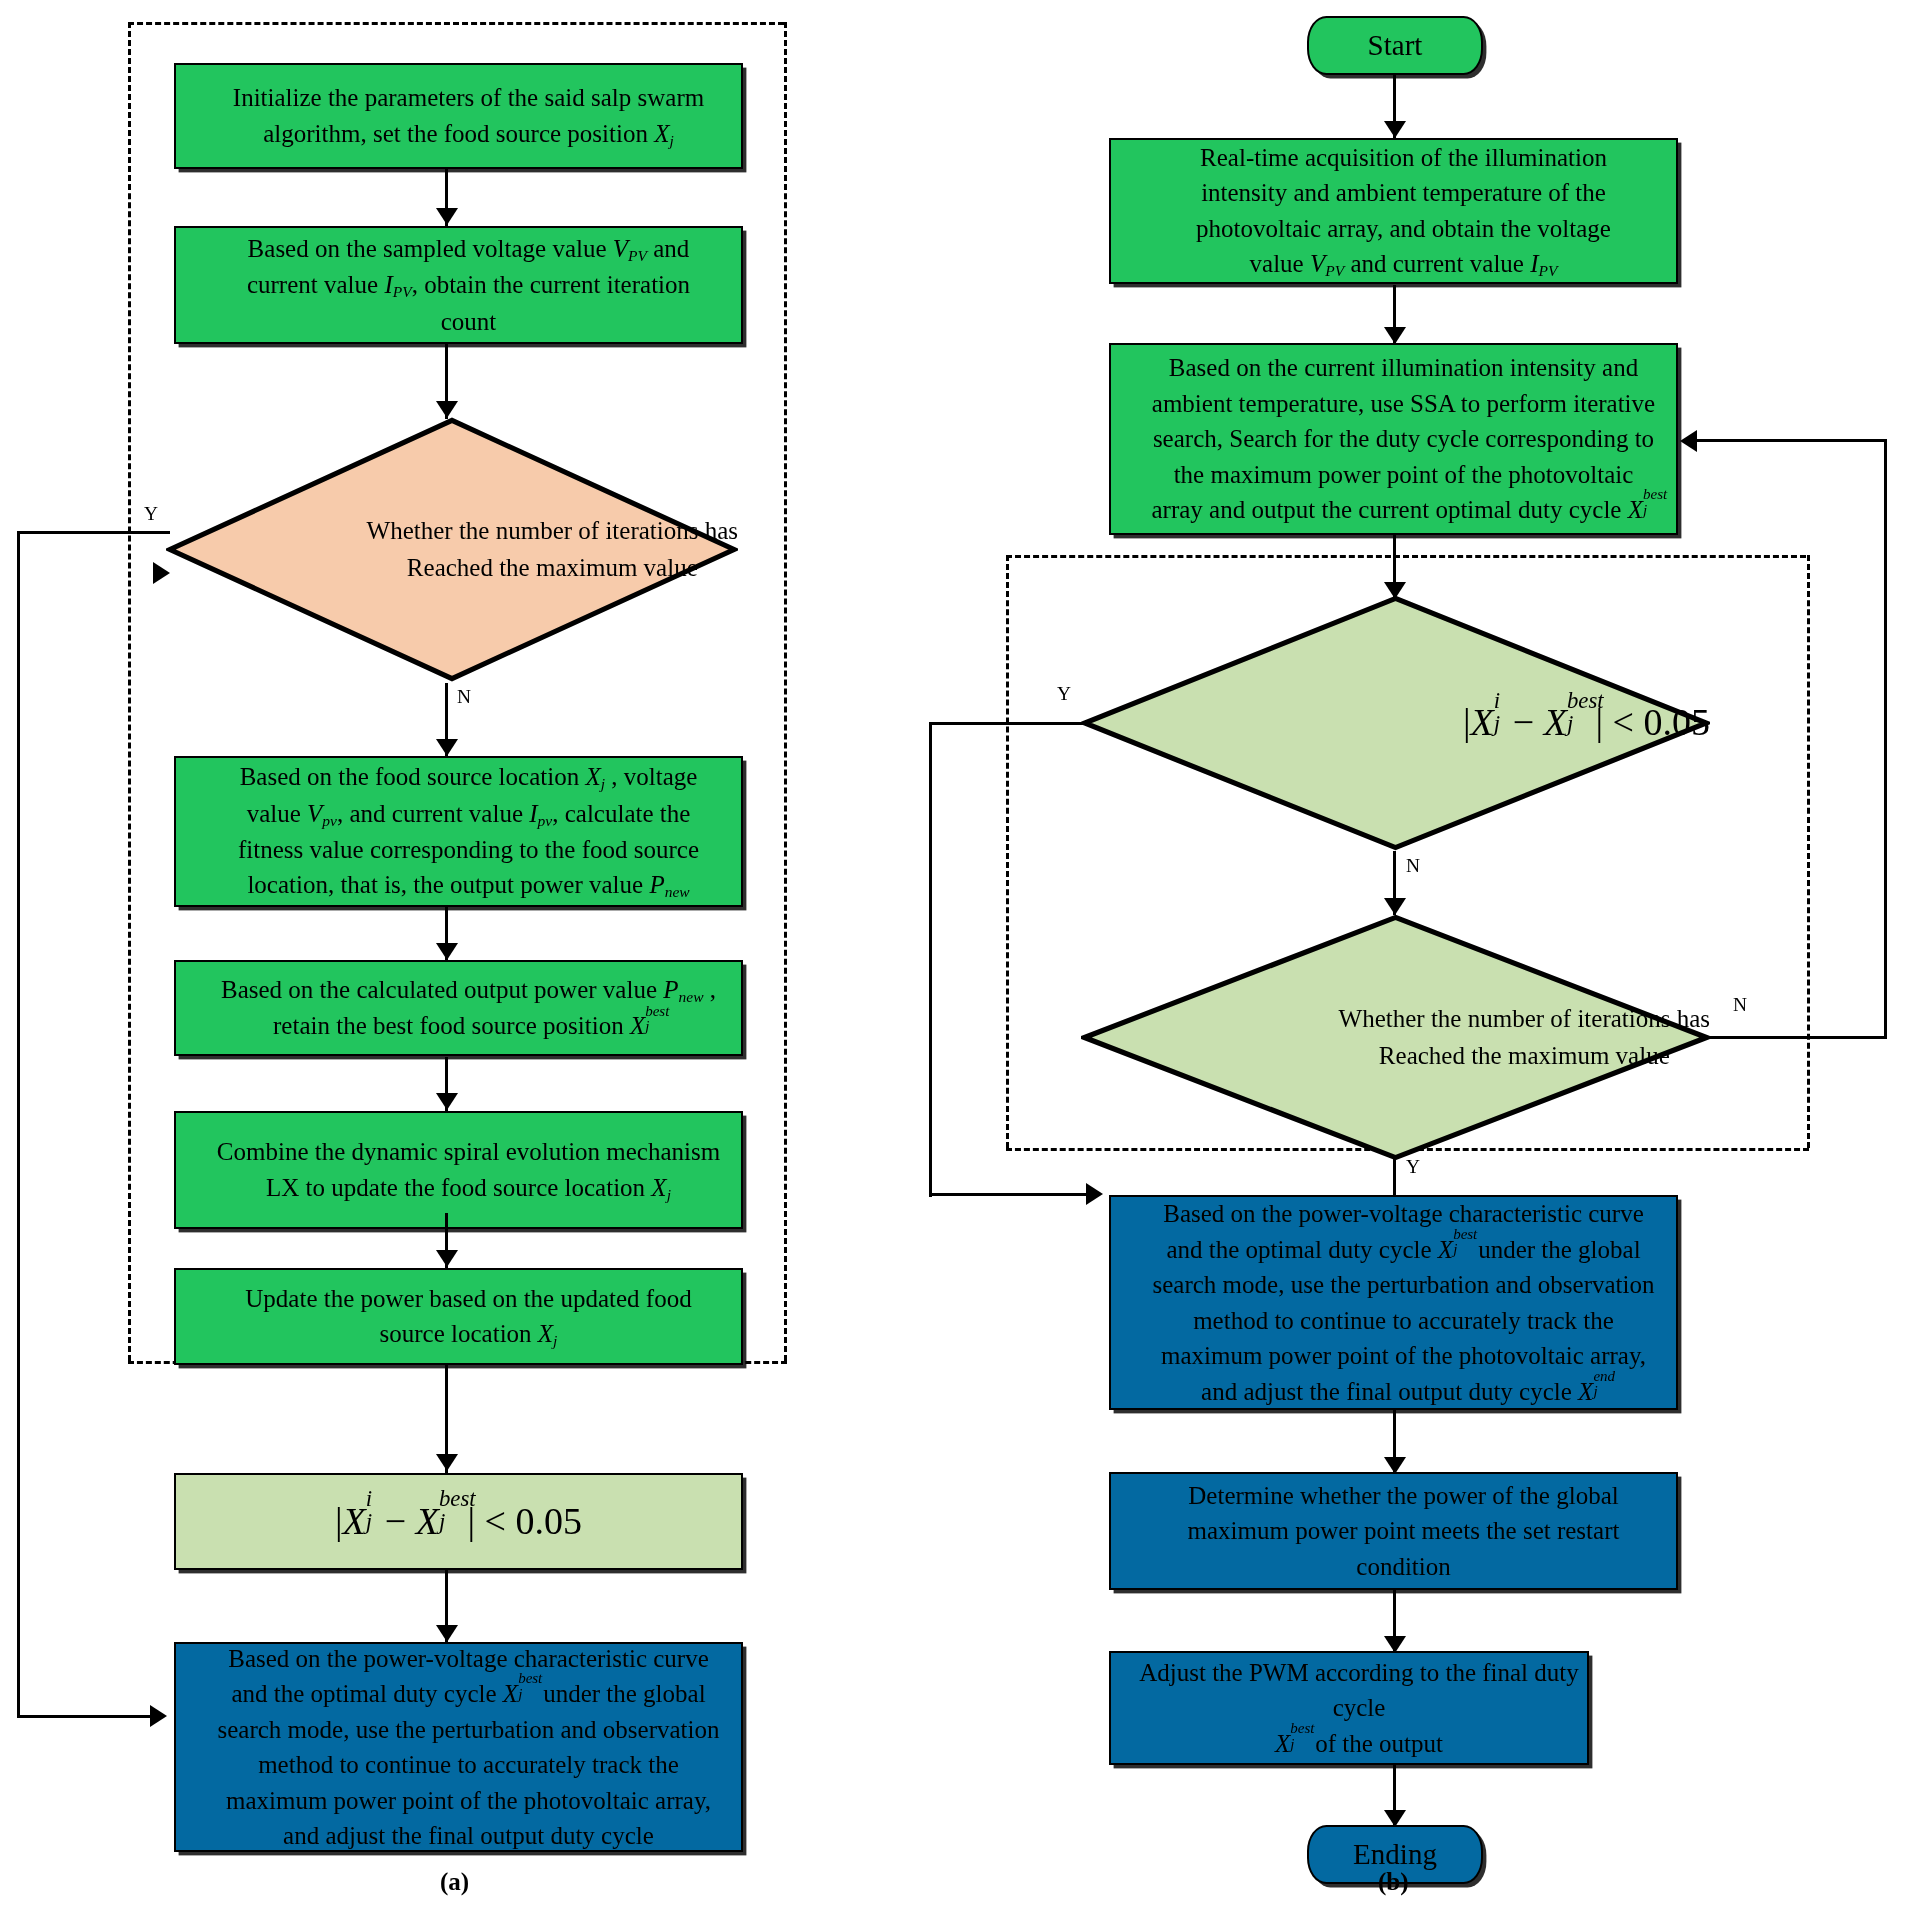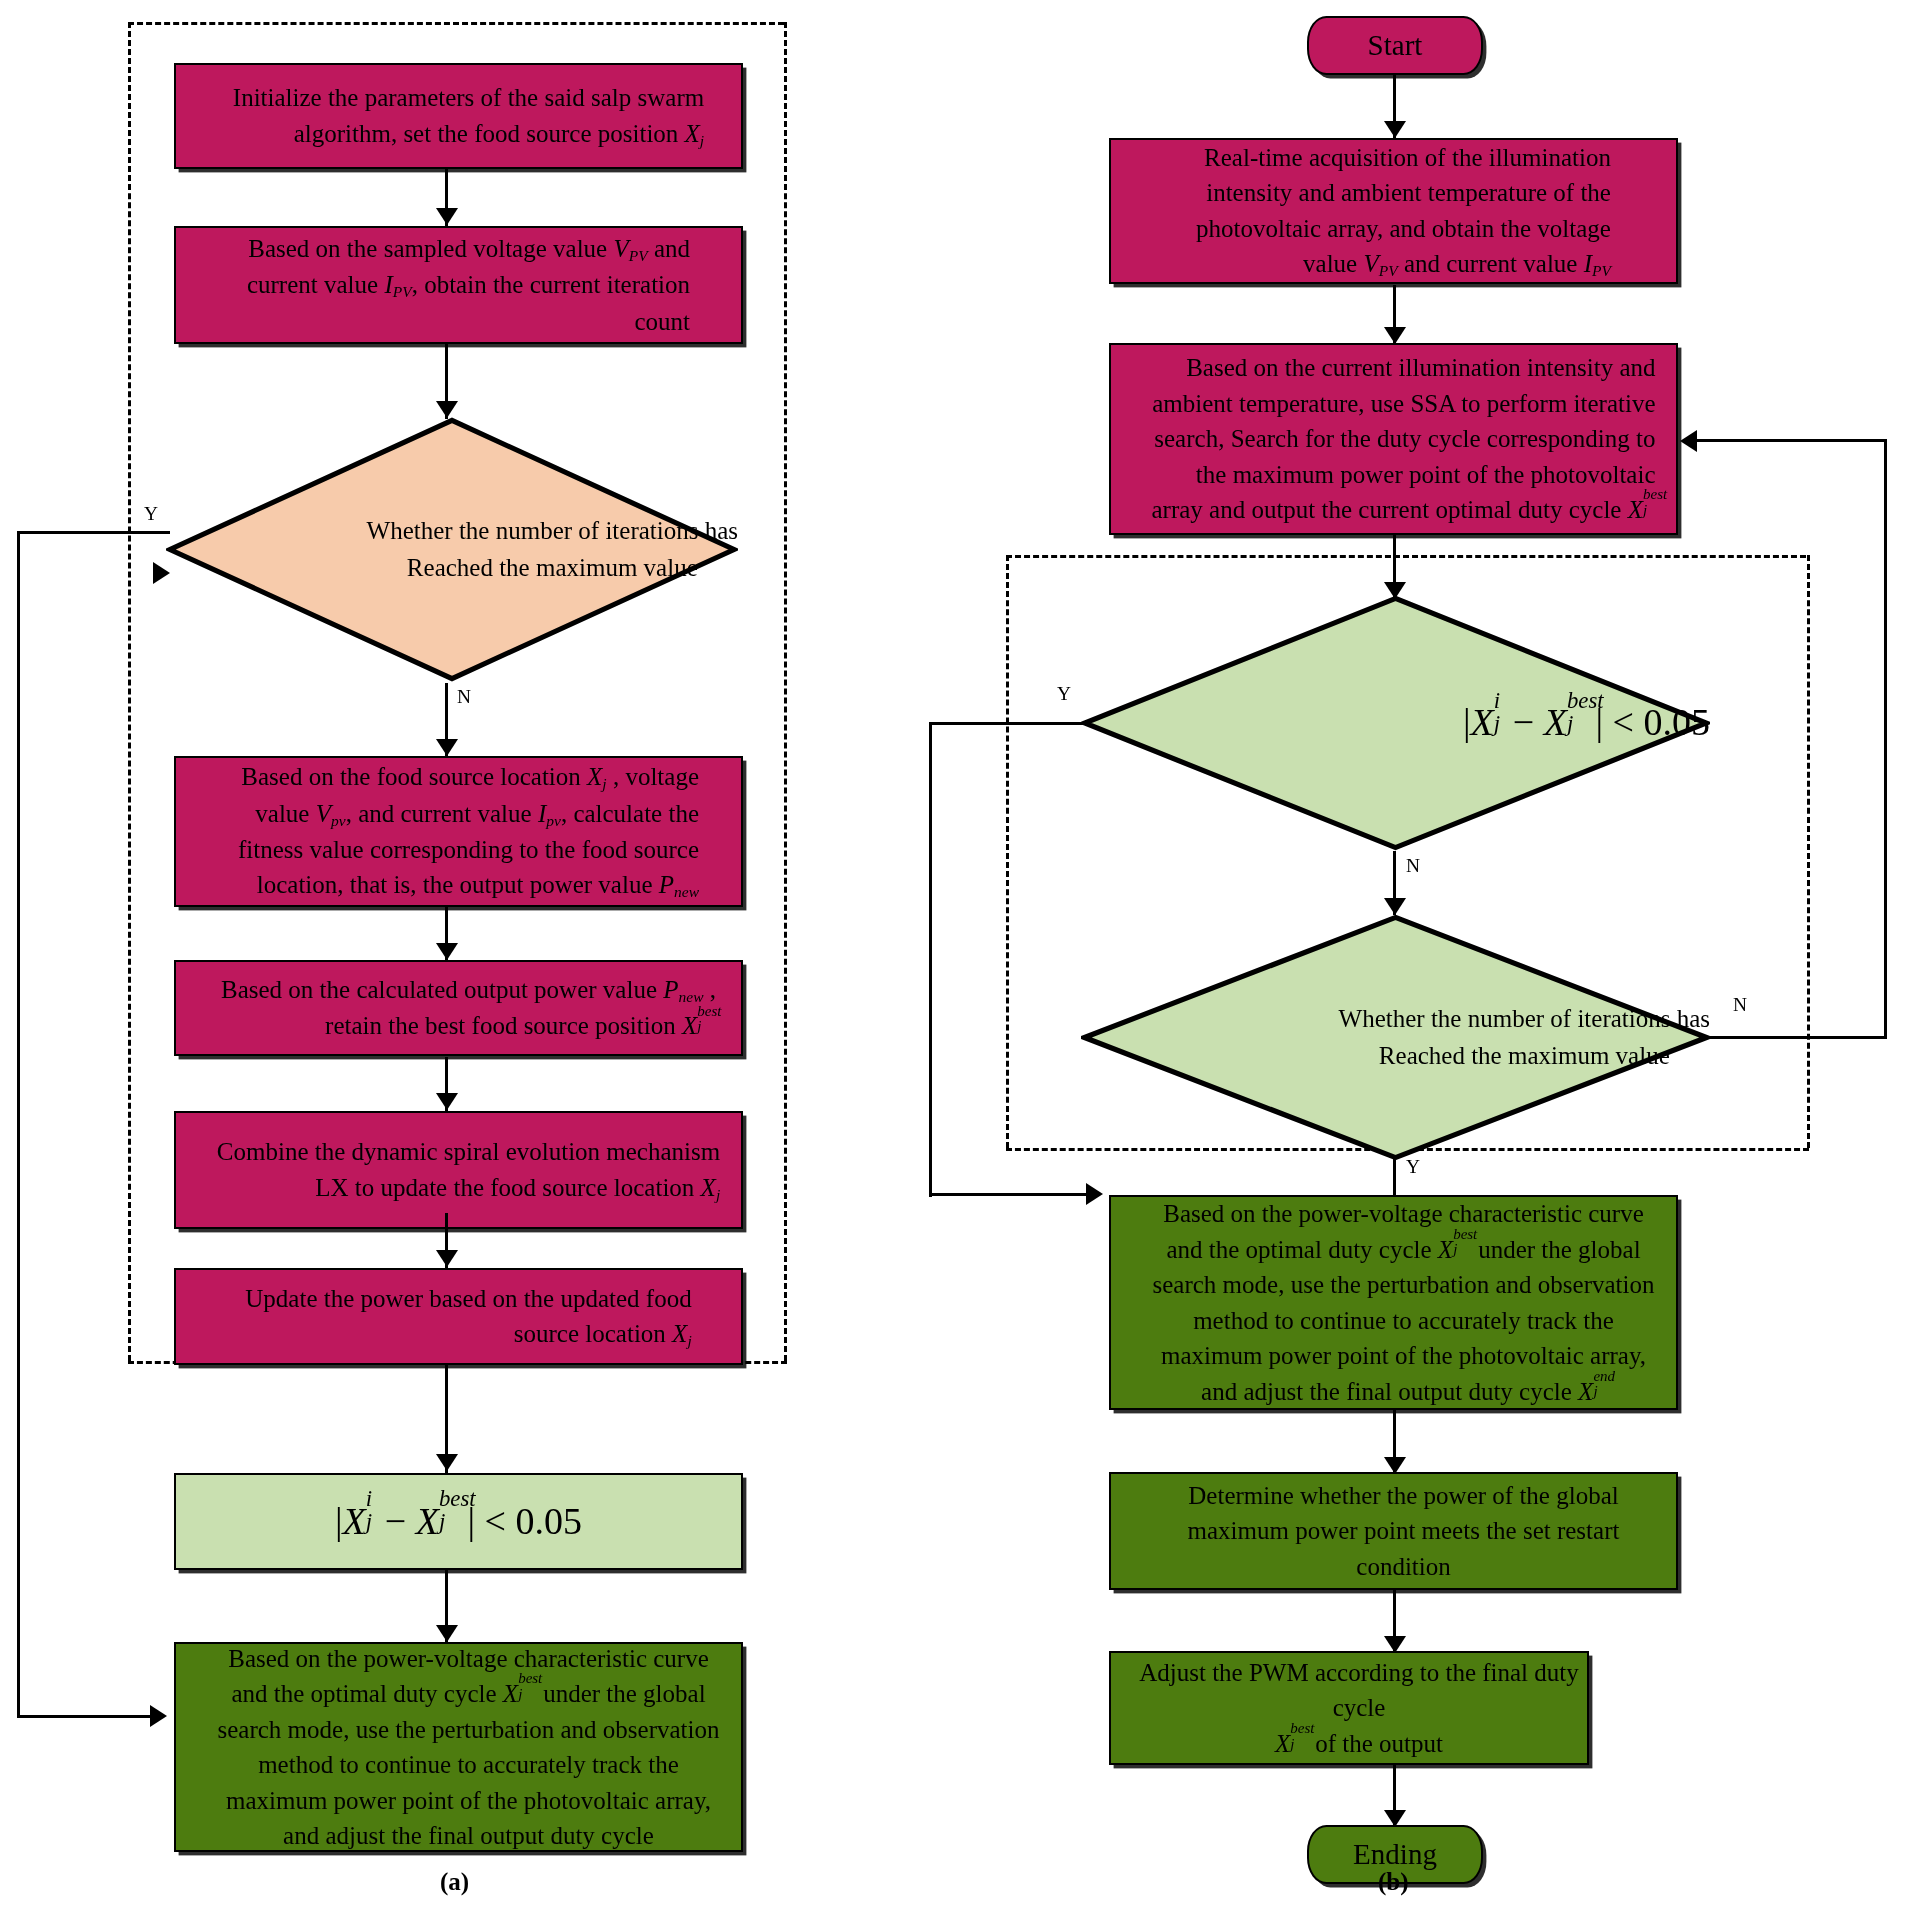--- a/index.html
+++ b/index.html
@@ -1,23 +1,23 @@
 <!DOCTYPE html>
 <html style="font-size:9.1px"><head>
 <meta charset="utf-8">
 <style>
   html,body{margin:0;padding:0;background:#ffffff;}
   body{font-family:"Liberation Serif",serif;}
   #stage{position:relative;width:1908px;height:1926px;background:#fff;overflow:hidden;}
   .node{position:absolute;box-sizing:border-box;border:2.9px solid #000;
         display:flex;align-items:center;justify-content:center;text-align:center;
         line-height:1.42;color:#000;padding:3.4px 8px;}
-  .orange{background:#be185d;text-align:right;}
+  .orange{background:#22c55e;}
   .green {background:#c9e0b0;}
-  .blue  {background:#4d7c0f;text-align:center;}
+  .blue  {background:#0369a1;text-align:center;}
   .shadow{box-shadow:4px 4px 0 -0.6px rgba(0,0,0,0.82);}
   .term{border-radius:19.4px/26px;}
   .dia-wrap{position:absolute;}
   .dia-wrap svg{display:block;}
   .dia-txt{position:absolute;inset:0;display:flex;align-items:center;justify-content:flex-end;
            text-align:center;line-height:1.45;pointer-events:none;}
   .ln{position:absolute;background:#000;}
   .hl{height:2.9px;}
   .vl{width:2.9px;}
   .arrow{position:absolute;width:0;height:0;}

